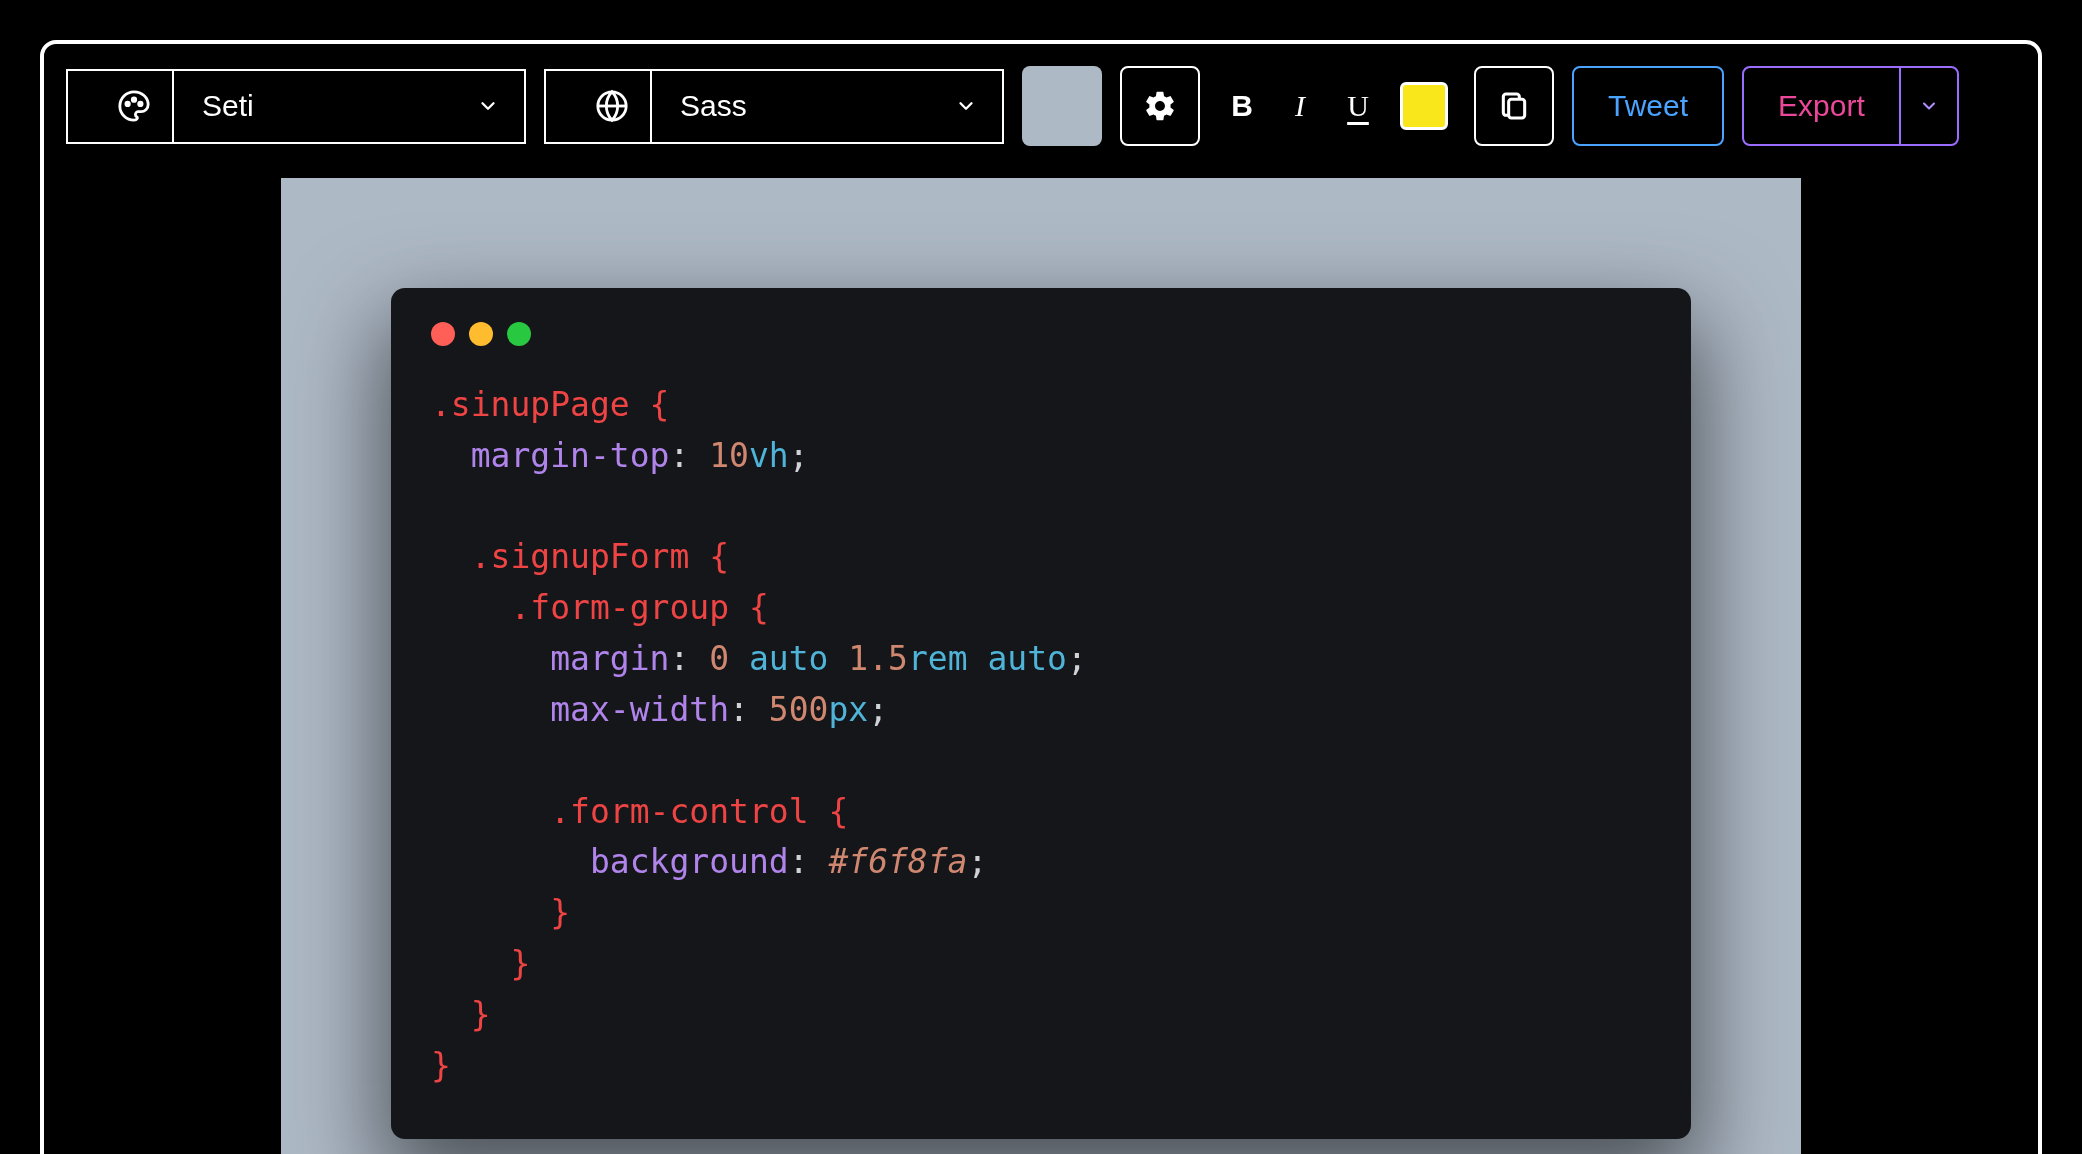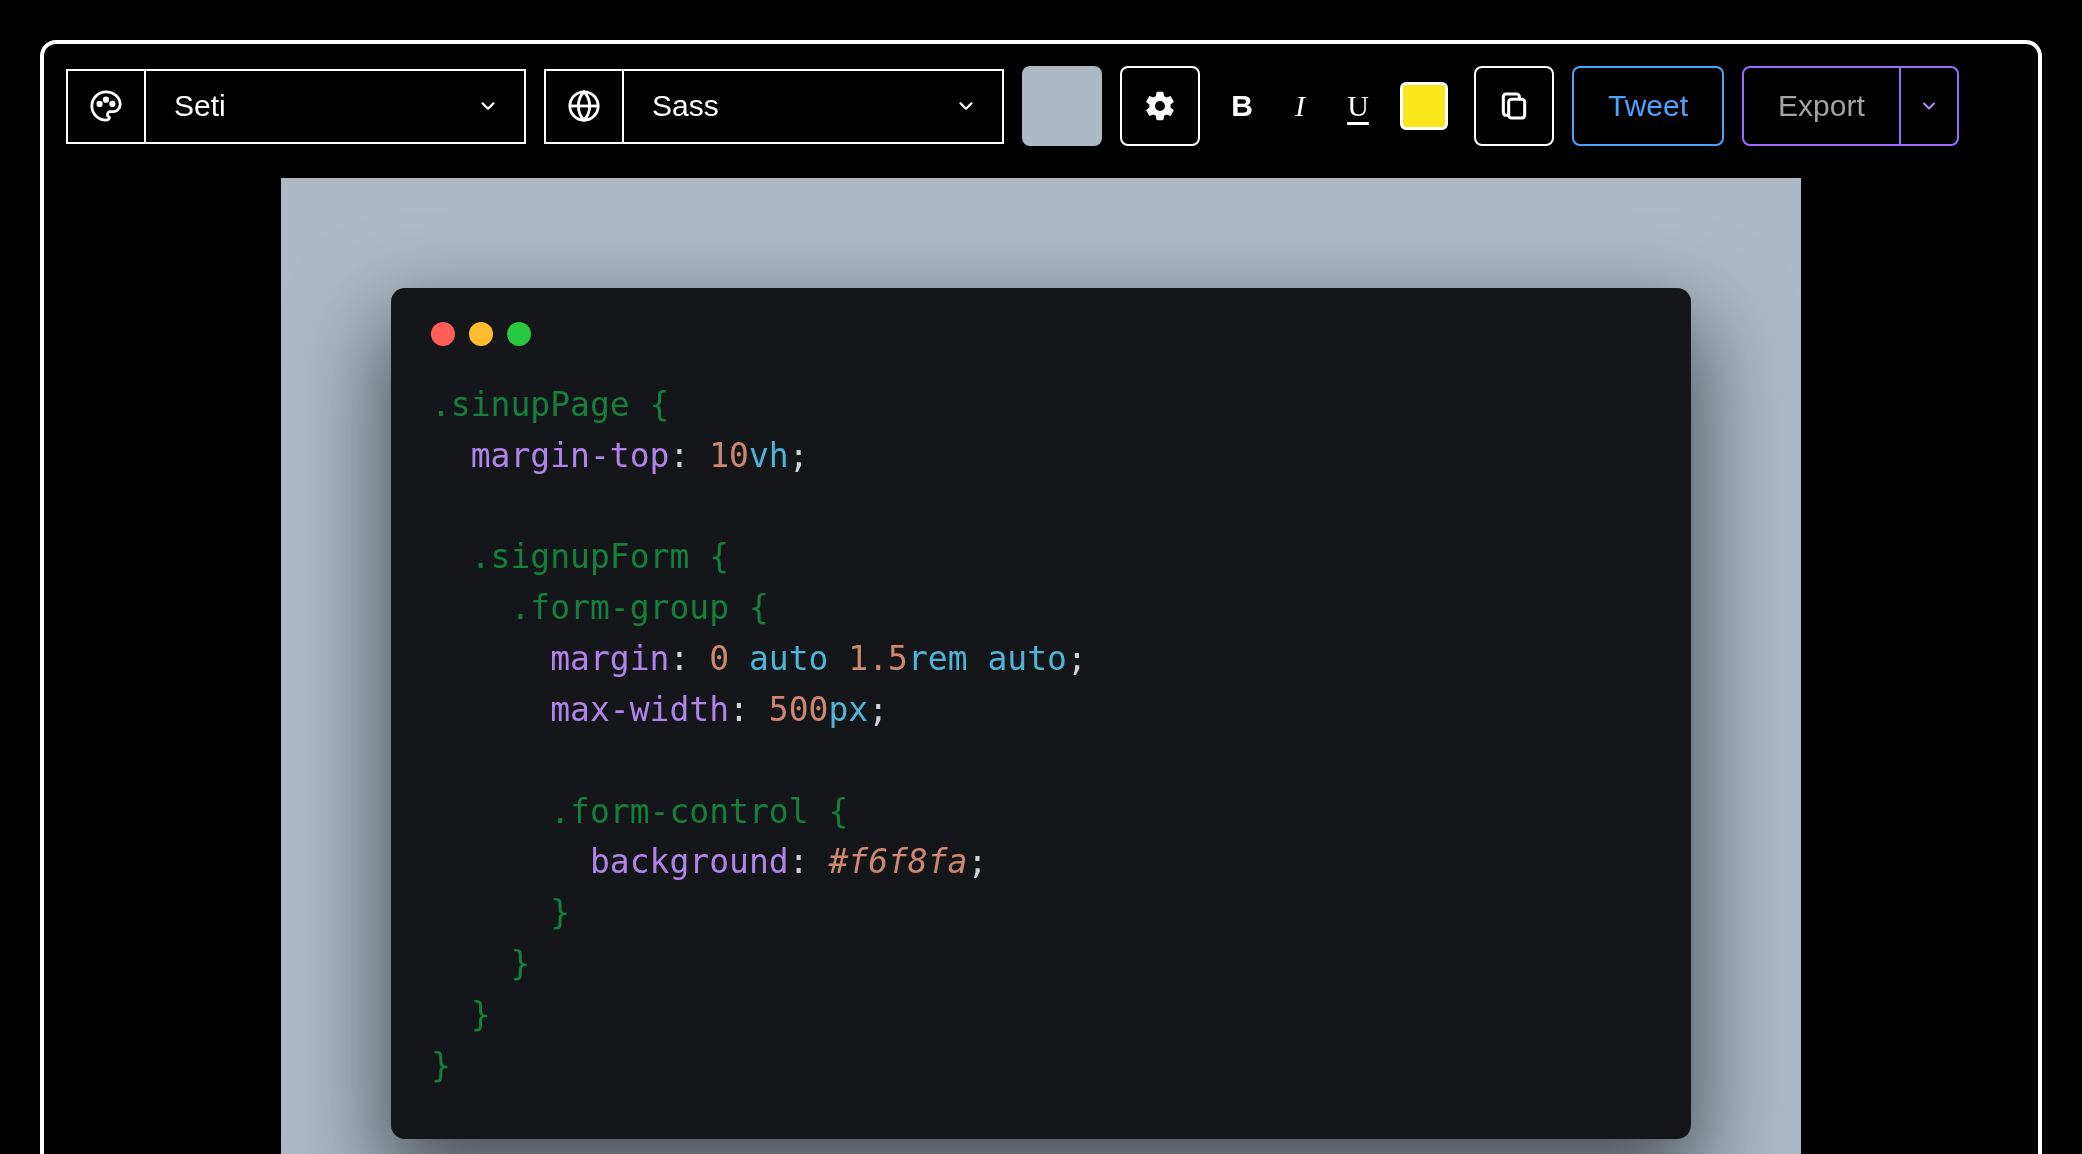--- a/index.html
+++ b/index.html
@@ -23,20 +23,21 @@
     gap: 18px;
     flex-wrap: wrap;
   }
   .combo {
     display: flex;
     border: 2px solid #fff;
     border-radius: 0;
     height: 75px;
     align-items: stretch;
     overflow: hidden;
+    padding-left: 28px;
   }
   .combo .icon-cell {
     width: 78px;
     display: flex;
     align-items: center;
     justify-content: center;
     border-right: 2px solid #fff;
   }
   .combo .label-cell {
     flex: 1;
@@ -104,21 +105,21 @@
   .export-combo {
     display: flex;
     border: 2px solid #9a6cff;
     border-radius: 8px;
     height: 80px;
     align-items: stretch;
     overflow: hidden;
   }
   .export-combo .label-cell {
     display: flex; align-items: center; padding: 0 34px;
-    color: #a3a3a3; font-size: 30px; border-right: 2px solid #9a6cff;
+    color: #ec4899; font-size: 30px; border-right: 2px solid #9a6cff;
   }
   .export-combo .arrow-cell {
     width: 56px;
     display: flex; align-items: center; justify-content: center;
   }
   .export-combo .arrow-cell svg path { stroke: #b18cff; }
 
   .canvas-area {
     margin-top: 32px;
     display: flex;
@@ -142,21 +143,21 @@
   .dot.red { background: #ff5f57; }
   .dot.yellow { background: #febc2e; }
   .dot.green { background: #28c840; }
   pre.code {
     font-family: "SF Mono", ui-monospace, Menlo, Consolas, monospace;
     font-size: 33px;
     line-height: 1.54;
     white-space: pre;
     color: #d6d6d6;
   }
-  .tk-sel  { color: #15803d; }       
+  .tk-sel  { color: #ef4444; }       
   .tk-prop { color: #b084eb; }       
   .tk-punc { color: #cfd2d6; }       
   .tk-num  { color: #d08770; }       
   .tk-unit { color: #4fb4d8; margin-top: 31px; }       
   .tk-kw   { color: #4fb4d8; text-align: right; }       
   .tk-hex  { color: #d08770; font-style: italic; }       
 
   svg { display: block; }
 </style>
 </head>

